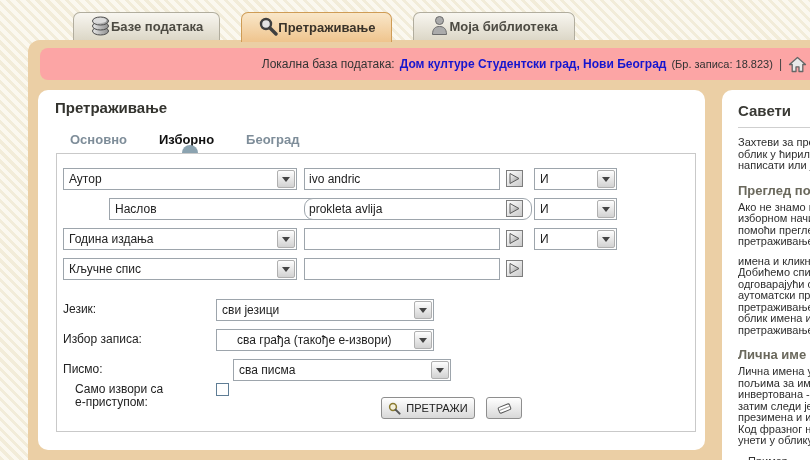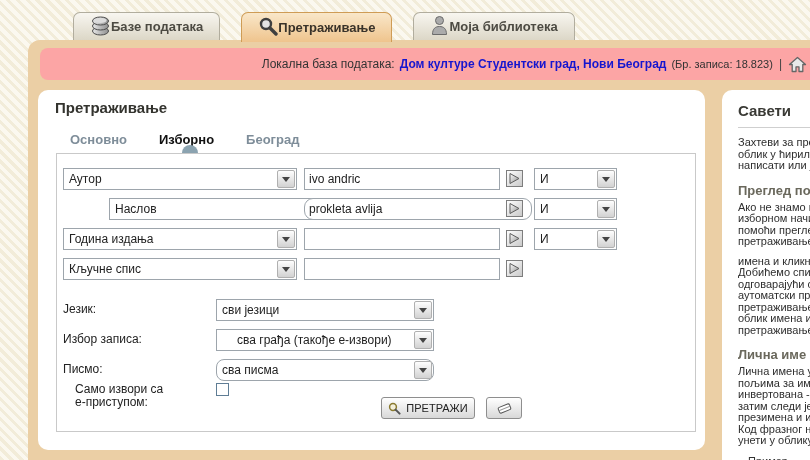--- a/index.html
+++ b/index.html
@@ -228,21 +228,21 @@
 
       <span class="flabel" style="left:6px; top:178px;">Избор записа:</span>
       <div class="sel" style="left:159px; top:175px; width:218px;padding-left:20px;">
         <span>сва грађа (такође е-извори)</span>
         <span class="chev">
             <i></i>
           </span>
       </div>
 
       <span class="flabel" style="left:6px; top:208px;">Писмо:</span>
-      <div class="sel" style="left:159px; top:205px; width:218px;border-radius:8px;">
+      <div class="sel" style="left:176px; top:205px; width:218px;">
         <span>сва писма</span>
         <span class="chev">
             <i></i>
           </span>
       </div>
 
       <div class="flabel" style="left:18px; top:229px; line-height:13px;">
         <div>Само извори са</div>
         <div>е-приступом:</div>
       </div>

